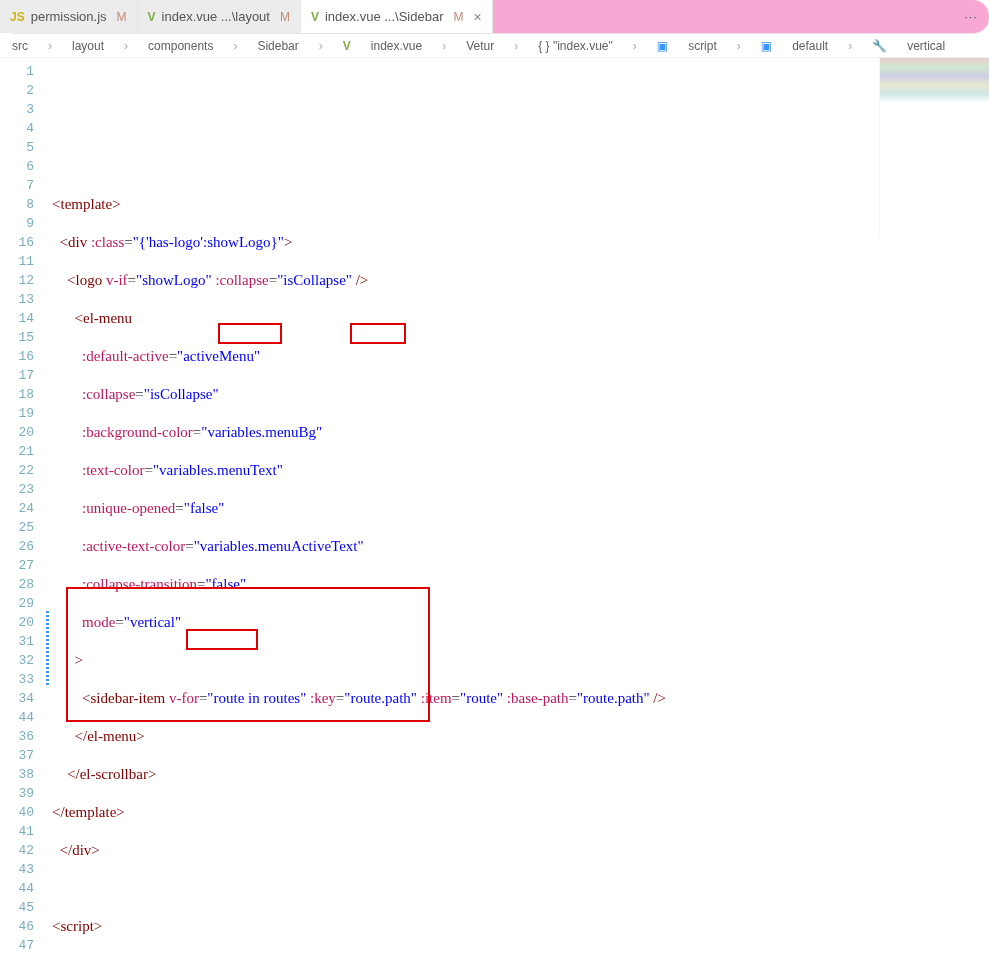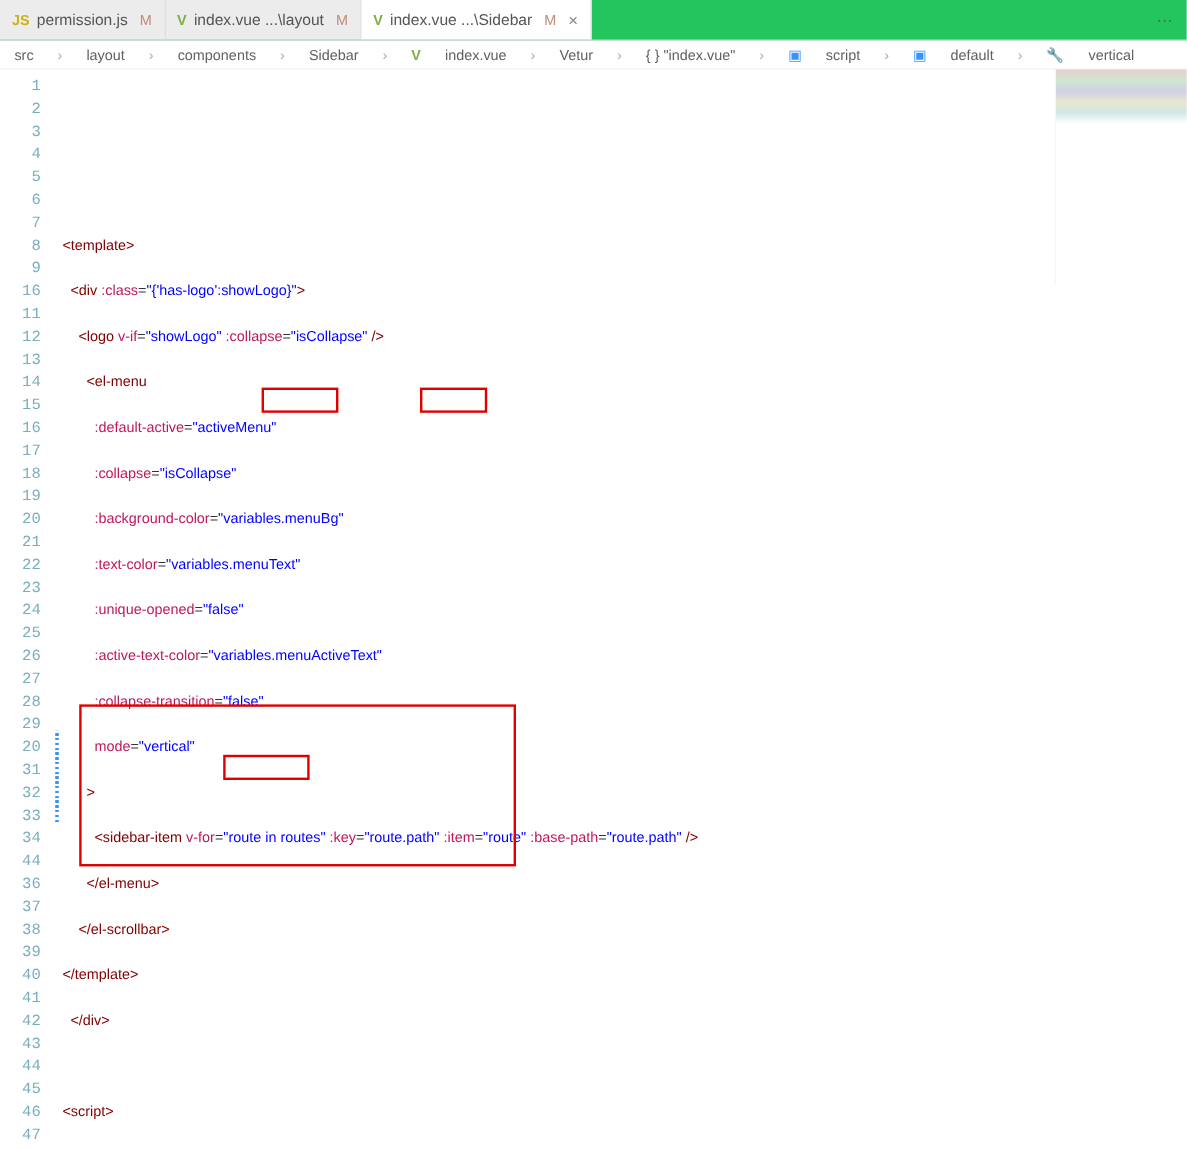--- a/index.html
+++ b/index.html
@@ -1,31 +1,31 @@
 <!DOCTYPE html>
 <html><head>
 <meta charset="utf-8">
 <style>
 * { margin: 0; padding: 0; box-sizing: border-box; }
 body { font-family: "Segoe UI", Tahoma, sans-serif; font-size: 13px; background: #ffffff; color: #333; width: 989px; height: 958px; overflow: hidden; position: relative; }
-.tabbar { display: flex; height: 34px; border-bottom: 1px solid #e5e5e5; background: #22c55e; align-items: stretch; }
+.tabbar { display: flex; height: 34px; border-bottom: 1px solid #e5e5e5; background: #f9a8d4; align-items: stretch; border-radius: 16px; }
 .tab { display: flex; align-items: center; padding: 0 10px; gap: 6px; font-size: 13px; color: #555; cursor: pointer; border-right: 1px solid #e5e5e5; background: #ececec; }
 .tab.active { background: #ffffff; }
 .tab .mod { color: #c08b7a; font-size: 12px; margin-left: 4px; }
 .tab .close { color: #888; font-size: 14px; margin-left: 4px; }
 .icon-js { color: #cbb41b; font-weight: bold; font-size: 12px; }
 .icon-vue { color: #7fae42; font-weight: bold; font-size: 12px; }
 .more { margin-left: auto; padding: 0 12px; display: flex; align-items: center; color: #555; }
 .breadcrumb { display: flex; align-items: center; height: 24px; padding: 0 12px; gap: 20px; font-size: 12px; color: #616161; border-bottom: 1px solid #f0f0f0; }
 .breadcrumb .sep { color: #aaa; }
 .breadcrumb .bc-item { cursor: pointer; }
 .editor-row { display: flex; height: calc(100% - 58px); }
 .gutter { width: 52px; text-align: right; color: #237893; opacity: 0.6; padding-top: 4px; font-family: Consolas, 'Courier New', monospace; font-size: 13px; line-height: 19px; user-select: none; }
 .gutter div { padding-right: 18px; }
-.code { flex: 1; padding-top: 4px; font-family: Liberation Sans, sans-serif; font-size: 12px; line-height: 19px; white-space: pre; position: relative; color: #333; }
+.code { flex: 1; padding-top: 4px; font-family: Liberation Serif, serif; font-size: 15px; line-height: 19px; white-space: pre; position: relative; color: #333; }
 .minimap { width: 110px; height: 180px; font-size: 2px; line-height: 2px; opacity: 0.5; background: linear-gradient(to bottom, #d0a0a0 0%, #a0d0a0 5%, #a0a0d0 10%, #d0d0a0 15%, #a0d0d0 20%, #fff 25%); border-left: 1px solid #eee; }
 
 .tag { color: #800000; }
 .attr { color: #be185d; }
 .str { color: #0000ff; }
 .punc { color: #800000; }
 
 .hl { position: absolute; border: 2px solid #e00000; pointer-events: none; }
 
 .modbar { position: absolute; left: 48px; width: 3px; background: repeating-linear-gradient(0deg,#3794ff,#3794ff 2px,transparent 2px,transparent 4px); }

